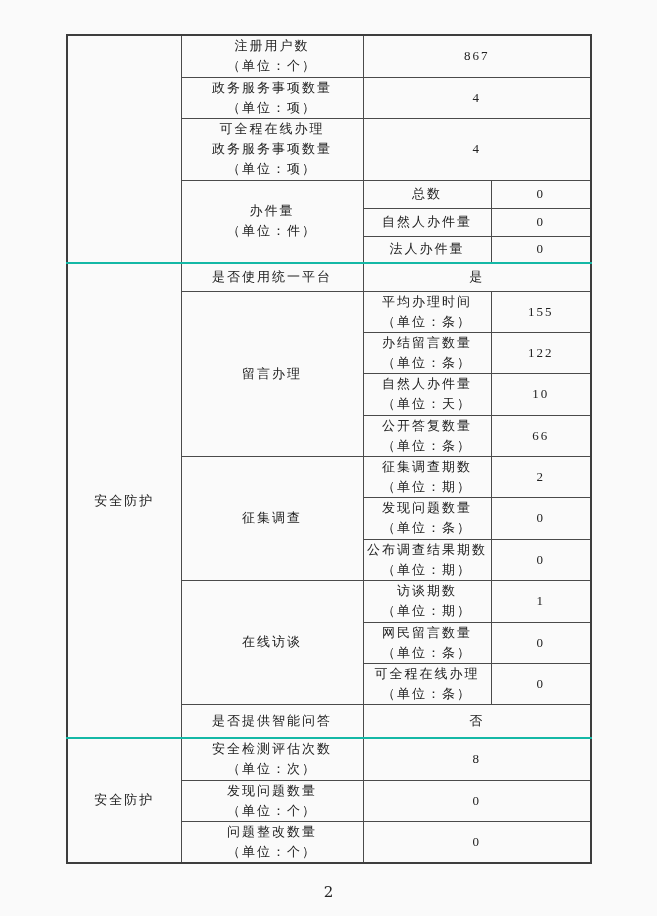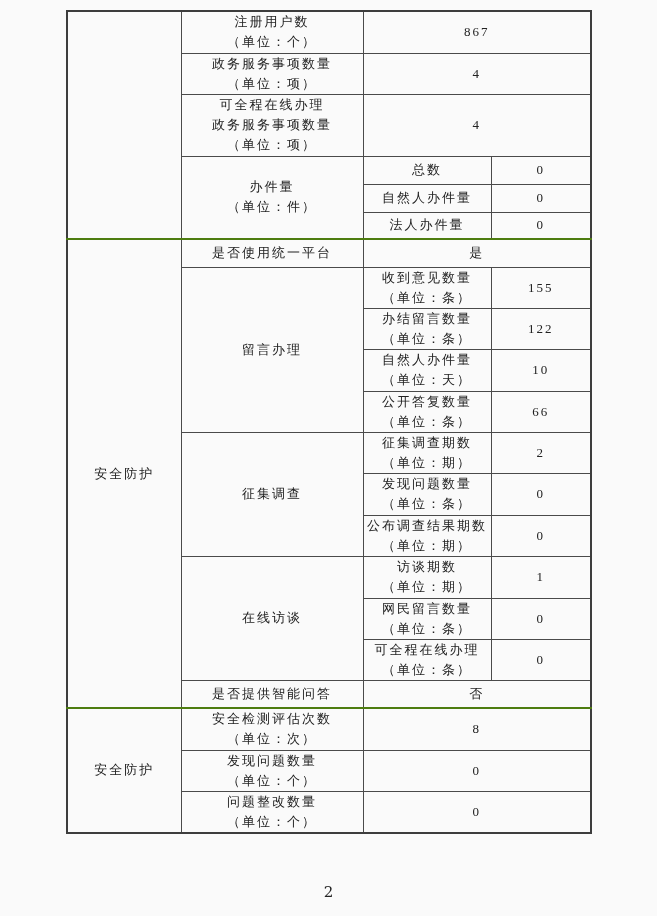--- a/index.html
+++ b/index.html
@@ -9,41 +9,41 @@
     position: relative;
     width: 657px;
     height: 916px;
     background: #fafafa;
     overflow: hidden;
   }
 
   table.report {
     position: absolute;
     left: 66px;
-    top: 10px;
+    top: 34px;
     width: 524px;
     border-collapse: collapse;
     table-layout: fixed;
     border: 2px solid #3d3d3d;
   }
 
   table.report td {
     border: 1px solid #4a4a4a;
     text-align: center;
     vertical-align: middle;
     padding: 0 2px;
     color: #222222;
     font-size: 13px;
     letter-spacing: 2px;
     line-height: 20px;
     white-space: pre-line;
   }
 
   
-  tr.sec-top > td { border-top: 2px solid #4d7c0f; }
+  tr.sec-top > td { border-top: 2px solid #14b8a6; }
 
   td.cat { font-size: 14px; }
   td.num {
     font-size: 14px;
     letter-spacing: 1px;
     font-family: Liberation Serif, serif;
   }
 
   .pageno {
     position: absolute;
@@ -100,21 +100,21 @@
         <td class="num">0</td>
       </tr>
 
       <tr class="sec-top" style="height:28px">
         <td class="cat" rowspan="12">安全防护</td>
         <td>是否使用统一平台</td>
         <td colspan="2">是</td>
       </tr>
       <tr style="height:41px">
         <td rowspan="4">留言办理</td>
-        <td>收到意见数量
+        <td>平均办理时间
 （单位：条）</td>
         <td class="num">155</td>
       </tr>
       <tr style="height:41px">
         <td>办结留言数量
 （单位：条）</td>
         <td class="num">122</td>
       </tr>
       <tr style="height:42px">
         <td>自然人办件量
@@ -151,21 +151,21 @@
       <tr style="height:41px">
         <td>网民留言数量
 （单位：条）</td>
         <td class="num">0</td>
       </tr>
       <tr style="height:41px">
         <td>可全程在线办理
 （单位：条）</td>
         <td class="num">0</td>
       </tr>
-      <tr style="height:28px">
+      <tr style="height:34px">
         <td>是否提供智能问答</td>
         <td colspan="2">否</td>
       </tr>
 
       <tr class="sec-top" style="height:42px">
         <td class="cat" rowspan="3">安全防护</td>
         <td>安全检测评估次数
 （单位：次）</td>
         <td class="num" colspan="2">8</td>
       </tr>

